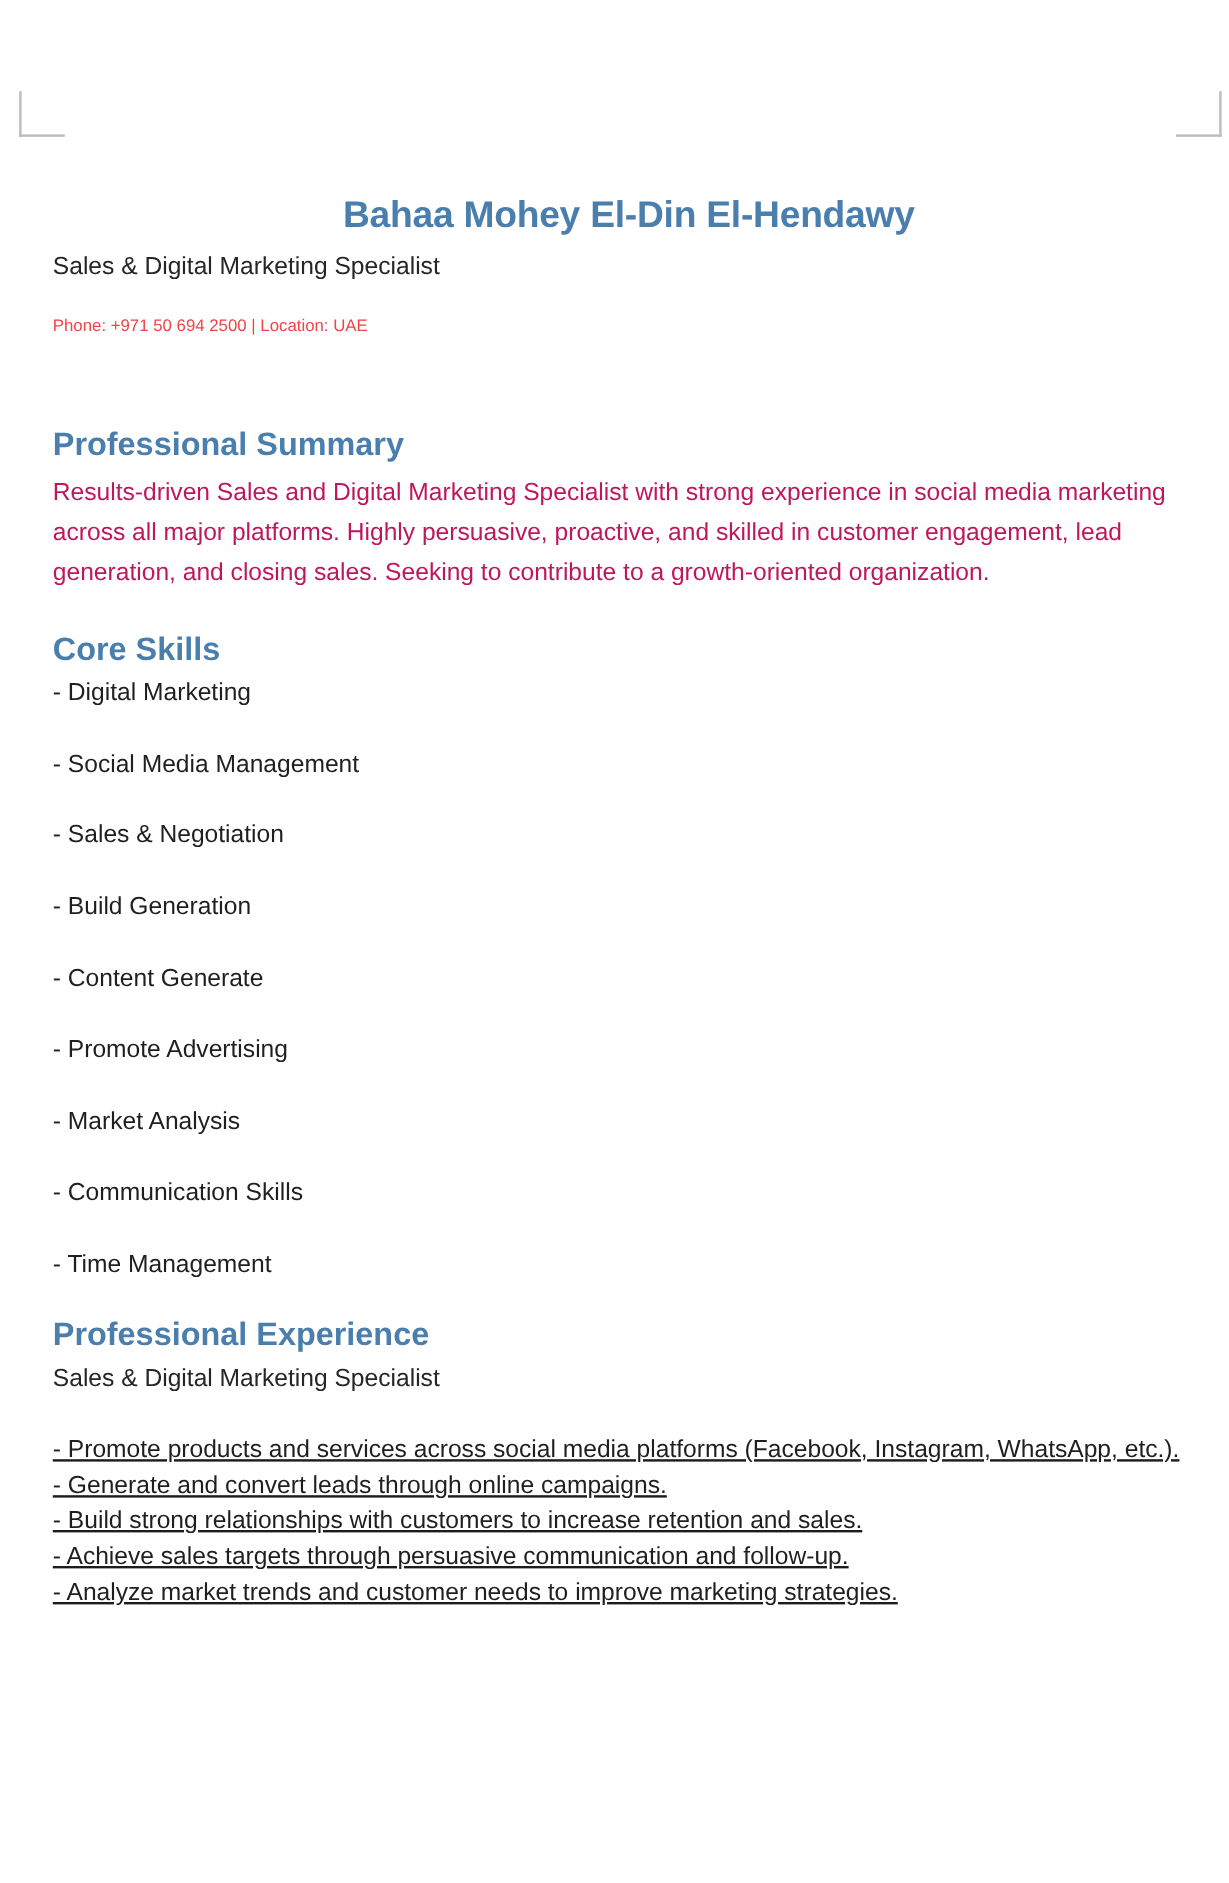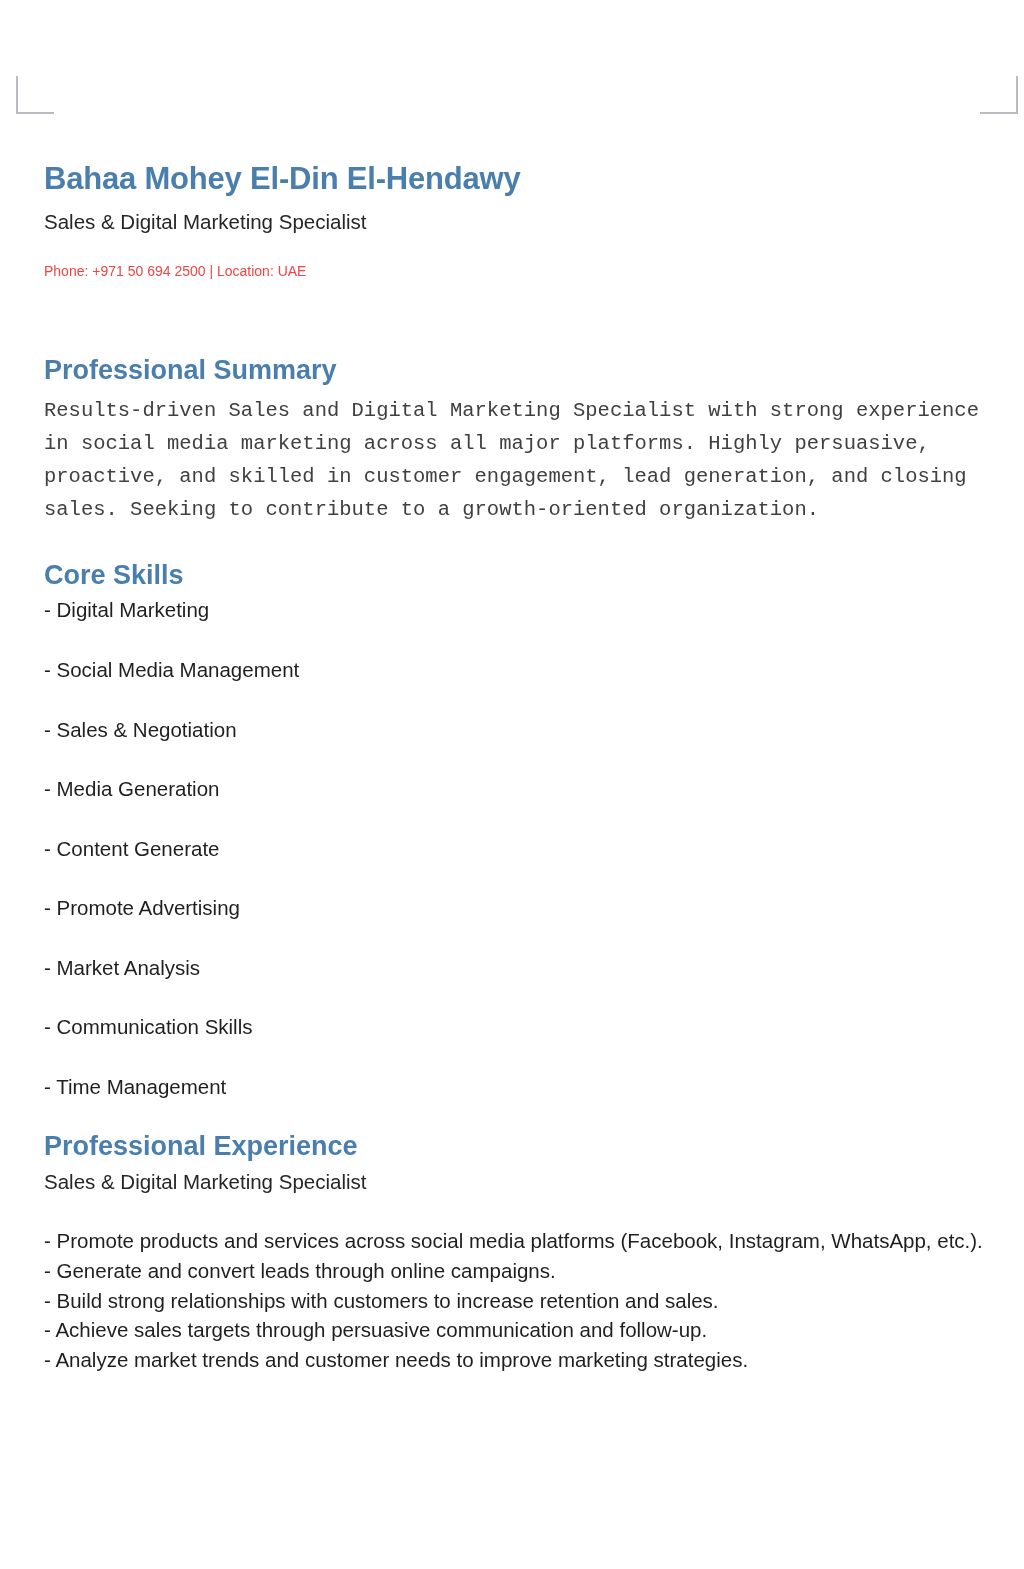--- a/index.html
+++ b/index.html
@@ -52,20 +52,21 @@
     width: 960px;
   }
 
   .doc-name {
     font-size: 31px;
     line-height: 1.2;
     font-weight: bold;
     color: #4a7fad;
     letter-spacing: -0.2px;
     margin: 0 0 12px 0;
+    text-align: center;
   }
 
   .doc-subtitle {
     font-size: 20.5px;
     line-height: 1.3;
     color: #262626;
     margin: 0 0 26px 0;
   }
 
   .doc-contact {
@@ -79,24 +80,23 @@
     font-size: 27px;
     line-height: 1.25;
     font-weight: bold;
     color: #4a7fad;
     margin: 0 0 6px 0;
   }
 
   .body-paragraph {
     font-size: 20.5px;
     line-height: 1.62;
-    color: #404040;
+    color: #be185d;
     margin: 0;
     width: 960px;
-    font-family: Liberation Mono, monospace;
   }
 
   .section-summary { margin-bottom: 32px; }
 
   .skills-list {
     list-style: none;
     margin: 0 0 26px 0;
     padding: 0;
   }
   .skills-list li {
@@ -113,20 +113,21 @@
     font-size: 20.5px;
     line-height: 1.3;
     color: #262626;
     margin: 0 0 30px 0;
   }
 
   .duties {
     list-style: none;
     margin: 0;
     padding: 0;
+    text-decoration: underline;
   }
   .duties li {
     font-size: 20.5px;
     line-height: 1.45;
     color: #1f1f1f;
     margin: 0;
     width: 960px;
   }
 </style>
 </head>
@@ -149,21 +150,21 @@
       <h2 class="section-heading">Professional Summary</h2>
       <p class="body-paragraph">Results-driven Sales and Digital Marketing Specialist with strong experience in social media marketing across all major platforms. Highly persuasive, proactive, and skilled in customer engagement, lead generation, and closing sales. Seeking to contribute to a growth-oriented organization.</p>
     </section>
 
     <section class="section-skills">
       <h2 class="section-heading">Core Skills</h2>
       <ul class="skills-list">
         <li>- Digital Marketing</li>
         <li>- Social Media Management</li>
         <li>- Sales &amp; Negotiation</li>
-        <li>- Media Generation</li>
+        <li>- Build Generation</li>
         <li>- Content Generate</li>
         <li>- Promote Advertising</li>
         <li>- Market Analysis</li>
         <li>- Communication Skills</li>
         <li>- Time Management</li>
       </ul>
     </section>
 
     <section class="section-experience">
       <h2 class="section-heading">Professional Experience</h2>

